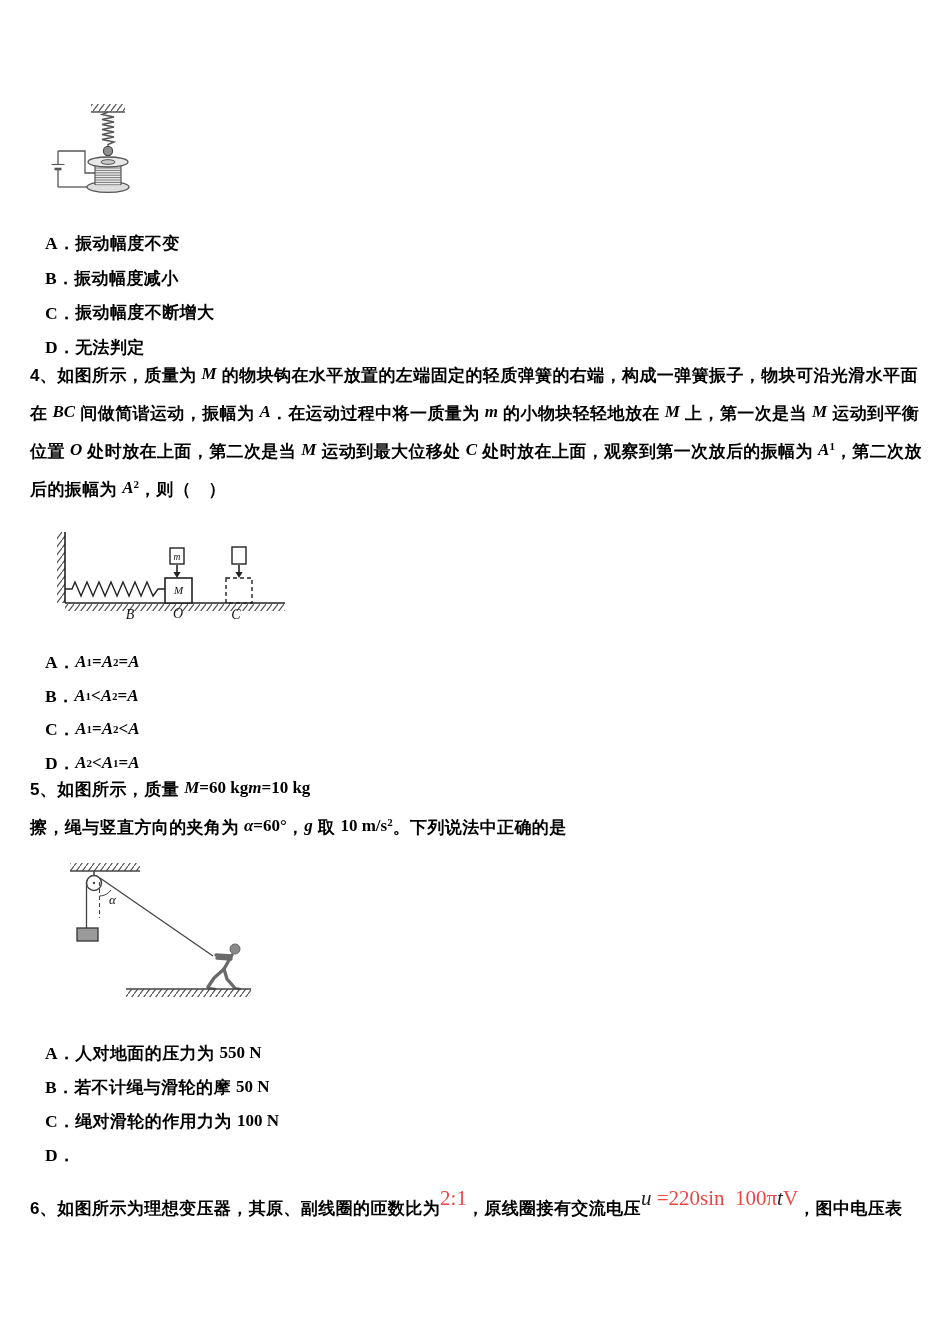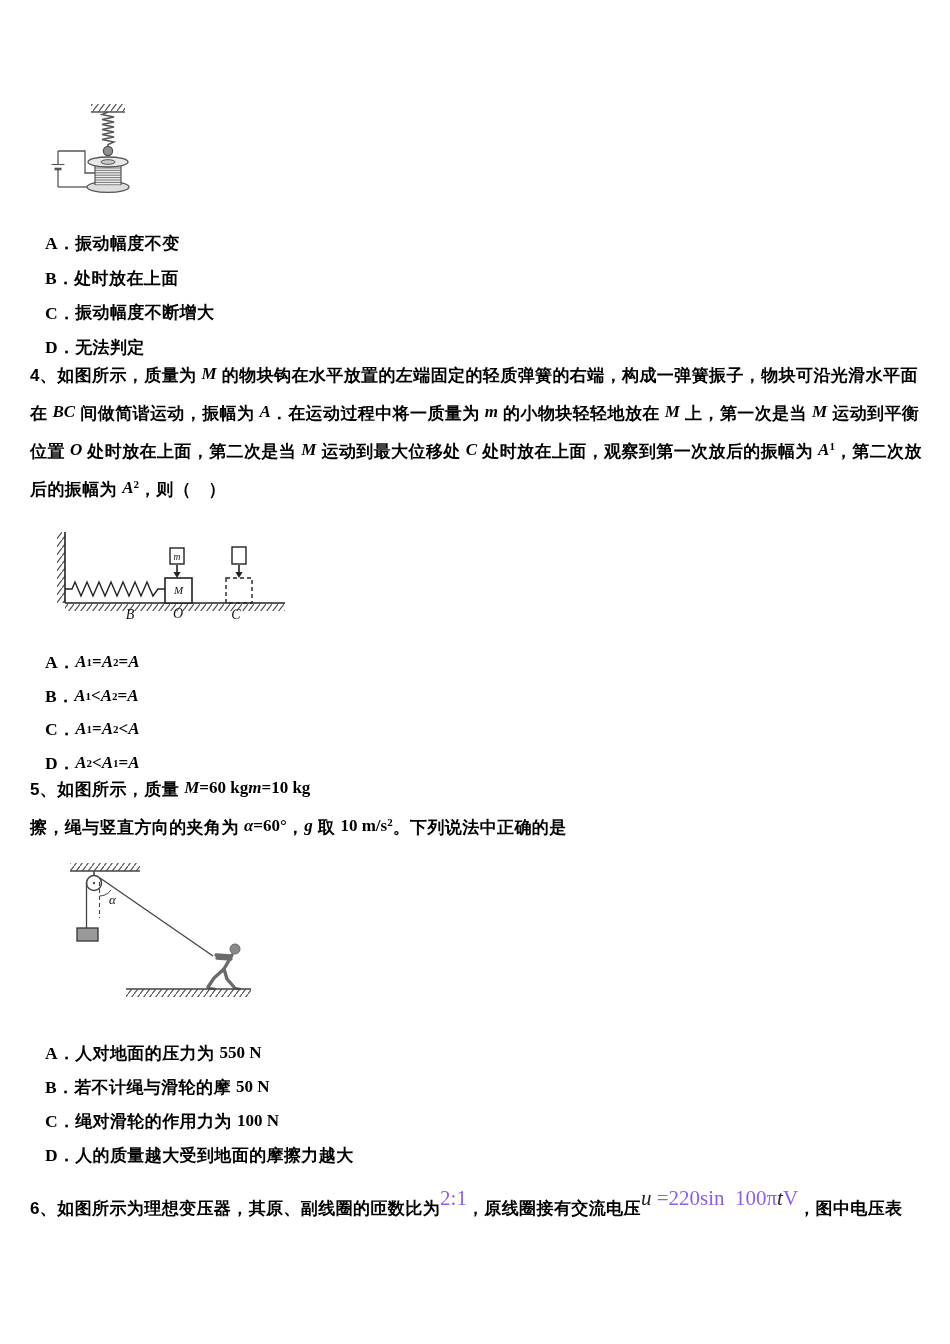--- a/index.html
+++ b/index.html
@@ -20,21 +20,21 @@
   .g4{top:645px;}
   .g4 .opt-row{height:33.7px;}
   .g5{top:1036px;}
   .g5 .opt-row{height:34px;}
   .opt-row{display:flex;align-items:center;white-space:pre;}
   .cn{font-family:"Liberation Sans",sans-serif;font-weight:700;letter-spacing:.4px;}
   .lt{font-family:"Liberation Serif",serif;font-weight:700;font-size:17.5px;}
   .sf{font-family:"Liberation Serif",serif;font-weight:700;}
   .si{font-family:"Liberation Serif",serif;font-weight:700;font-style:italic;}
   sub.sf,sup.sf{font-size:11px;}
-  .fm{font-family:"Liberation Serif",serif;font-weight:400;font-size:21px;color:#8b5cf6;
+  .fm{font-family:"Liberation Serif",serif;font-weight:400;font-size:21px;color:#ef4444;
       position:relative;top:-9px;white-space:pre;}
   .fmi{font-family:"Liberation Serif",serif;font-weight:400;font-style:italic;font-size:21px;
       color:#222;position:relative;top:-9px;}
   svg text{font-family:"Liberation Serif",serif;}
 </style>
 </head>
 <body>
 
 <div class="page">
 
@@ -72,21 +72,21 @@
       <polyline points="13,92 42,92"></polyline>
       <line x1="13" y1="56" x2="13" y2="69"></line>
       <line x1="13" y1="74" x2="13" y2="92"></line>
     </g>
     <line x1="6.5" y1="69.5" x2="19.5" y2="69.5" stroke="#555" stroke-width="1.1"></line>
     <line x1="9.5" y1="74" x2="16.5" y2="74" stroke="#555" stroke-width="2.6"></line>
   </svg>
 
   <div class="opt-group g1">
     <div class="opt-row"><span class="lt">A．</span><span class="cn">振动幅度不变</span></div>
-    <div class="opt-row"><span class="lt">B．</span><span class="cn">处时放在上面</span></div>
+    <div class="opt-row"><span class="lt">B．</span><span class="cn">振动幅度减小</span></div>
     <div class="opt-row"><span class="lt">C．</span><span class="cn">振动幅度不断增大</span></div>
     <div class="opt-row"><span class="lt">D．</span><span class="cn">无法判定</span></div>
   </div>
 
   <div class="para p4">
     <div class="pline"><span class="cn">4、如图所示，质量为 </span><span class="si">M</span><span class="cn"> 的物块钩在水平放置的左端固定的轻质弹簧的右端，构成一弹簧振子，物块可沿光滑水平面</span></div>
     <div class="pline"><span class="cn">在 </span><span class="si">BC</span><span class="cn"> 间做简谐运动，振幅为 </span><span class="si">A</span><span class="cn">．在运动过程中将一质量为 </span><span class="si">m</span><span class="cn"> 的小物块轻轻地放在 </span><span class="si">M</span><span class="cn"> 上，第一次是当 </span><span class="si">M</span><span class="cn"> 运动到平衡</span></div>
     <div class="pline"><span class="cn">位置 </span><span class="si">O</span><span class="cn"> 处时放在上面，第二次是当 </span><span class="si">M</span><span class="cn"> 运动到最大位移处 </span><span class="si">C</span><span class="cn"> 处时放在上面，观察到第一次放后的振幅为 </span><span class="si">A</span><sub class="sf">1</sub><span class="cn">，第二次放</span></div>
     <div class="pline"><span class="cn">后的振幅为 </span><span class="si">A</span><sub class="sf">2</sub><span class="cn">，则（　）</span></div>
   </div>
@@ -149,20 +149,20 @@
       <line x1="166" y1="130" x2="172" y2="131" stroke="#6a6a6a" stroke-width="2.6" stroke-linecap="round"></line>
     </g>
     <line x1="58" y1="131" x2="183" y2="131" stroke="#444" stroke-width="1.5"></line>
     <rect x="58" y="131" width="125" height="8" fill="url(#hatchP)"></rect>
   </svg>
 
   <div class="opt-group g5">
     <div class="opt-row"><span class="lt">A．</span><span class="cn">人对地面的压力为 </span><span class="sf">550 N</span></div>
     <div class="opt-row"><span class="lt">B．</span><span class="cn">若不计绳与滑轮的摩 </span><span class="sf">50 N</span></div>
     <div class="opt-row"><span class="lt">C．</span><span class="cn">绳对滑轮的作用力为 </span><span class="sf">100 N</span></div>
-    <div class="opt-row"><span class="lt">D．</span><span class="cn">人的质量越大受到地面的摩擦力越大</span></div>
+    <div class="opt-row"><span class="lt">D．</span></div>
   </div>
 
   <div class="para p6">
     <span style="white-space:pre;"><span class="cn">6、如图所示为理想变压器，其原、副线圈的匝数比为</span><span class="fm">2:1</span><span class="cn">，原线圈接有交流电压</span><span class="fmi">u</span><span class="fm"> =220sin  100π</span><span class="fmi">t</span><span class="fm">V</span><span class="cn">，图中电压表</span></span>
   </div>
 
 </div>
 
 </body></html>

